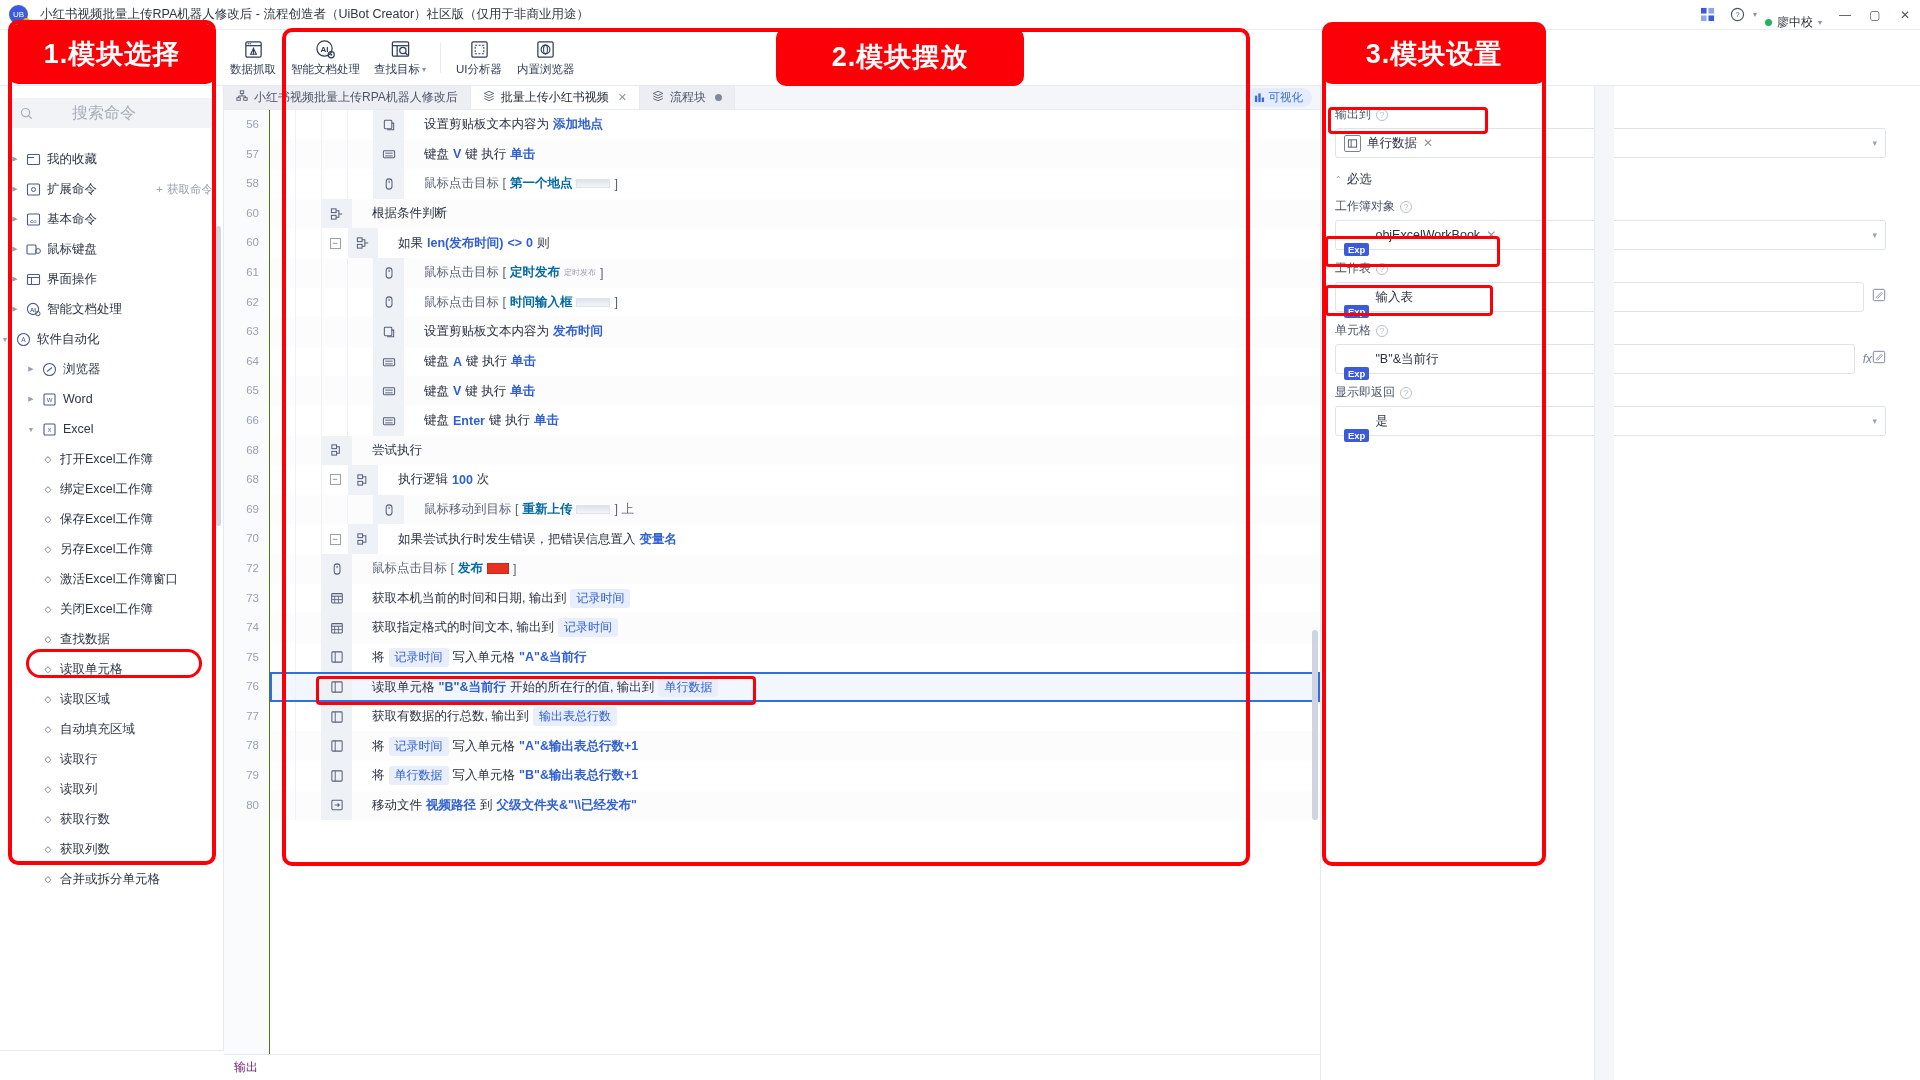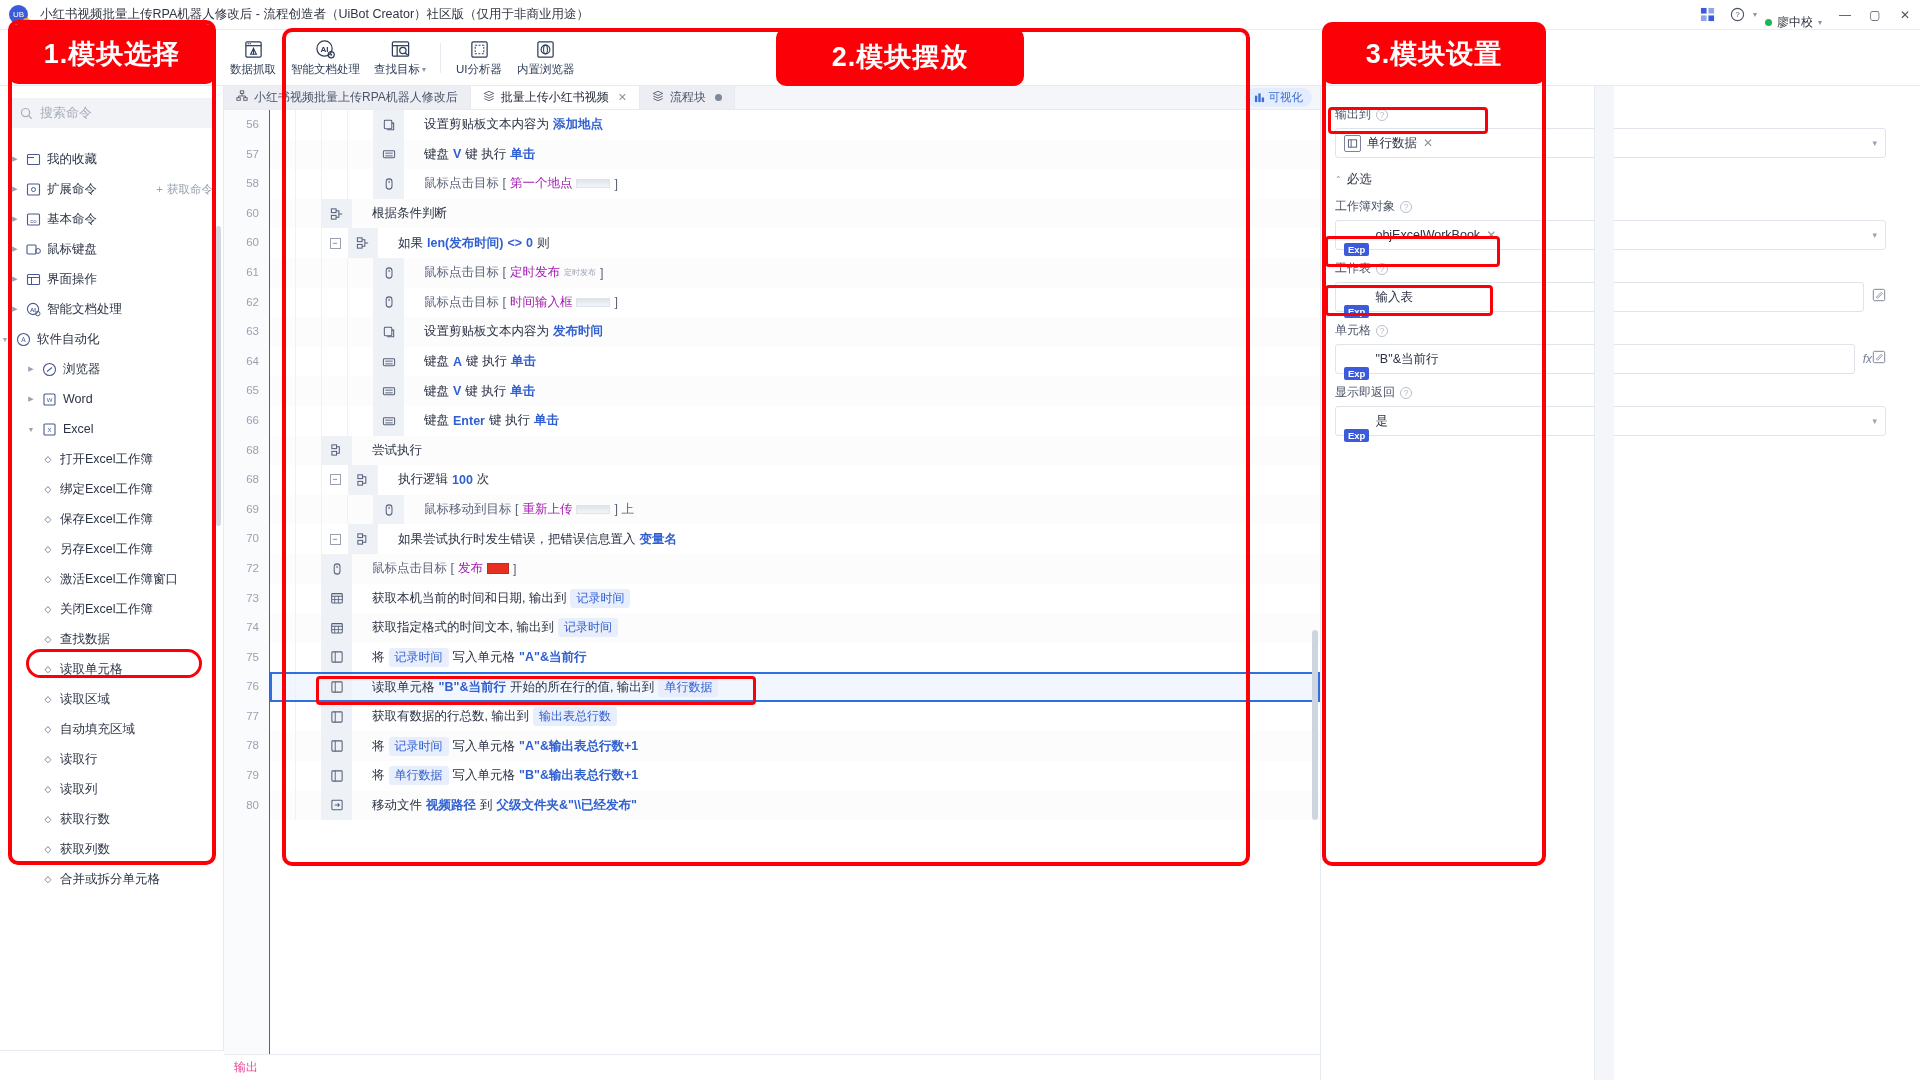--- a/index.html
+++ b/index.html
@@ -67,21 +67,21 @@
 
   
   .leftpanel {
     position: absolute; left: 0; top: 86px; width: 224px; height: 994px;
     background: #ffffff; border-right: 1px solid #e6eaf1;
   }
   .searchbox {
     margin: 12px 10px 6px 10px; height: 30px; background: #f1f3f7; border-radius: 4px;
     display: flex; align-items: center; gap: 7px; padding: 0 10px;
   }
-  .searchbox .ph { font-size: 13px; color: #a8aebb; }
+  .searchbox .ph { font-size: 16px; color: #a8aebb; margin-left: 32px; }
   .cmdtree { position: absolute; top: 58px; left: 0; right: 0; bottom: 30px; overflow: hidden; }
   .node {
     height: 30px; display: flex; align-items: center; gap: 6px;
     font-size: 12.5px; color: #2c3344; padding-right: 8px; position: relative;
   }
   .node .arrow { font-size: 7px; color: #9aa2b1; width: 10px; text-align: center; }
   .node .arrow.open { color: #9aa2b1; }
   .node .ic { width: 15px; height: 15px; display: flex; align-items: center; justify-content: center; }
   .node.leaf .diamond { color: #5c6478; font-size: 9px; width: 12px; text-align: center; }
   .getcmd {
@@ -144,39 +144,39 @@
     width: 11px; height: 11px; border: 1px solid #9aa2b1; color: #5c6478;
     font-size: 9px; line-height: 9px; display: flex; align-items: center; justify-content: center;
     background: #fff;
   }
   .stepicon {
     width: 30px; height: 29.6px; background: #eef1f6; display: flex;
     align-items: center; justify-content: center; flex: none; color: #4a5costs; color: #4a5568;
   }
   .steptext { padding-left: 20px; display: flex; align-items: center; gap: 4px; justify-content: space-between; }
   .b-blue { color: #2f5fd0; font-weight: bold; }
-  .b-green { color: #a21caf; font-weight: normal; }
+  .b-green { color: #0369a1; font-weight: bold; }
   .b-pill {
     background: #e8eefc; color: #2f5fd0; border-radius: 3px; padding: 1px 6px;
     font-size: 12px;
   }
   .b-grey { color: #9aa2b1; font-size: 12px; }
   .thumb { display: inline-block; height: 9px; width: 34px; background: linear-gradient(#dfe3ea,#f3f5f8); border: 1px solid #dfe3ea; vertical-align: middle; }
   .thumb.red { background: #e8301f; border-color: #c8291b; width: 22px; height: 11px; }
   .brk { color: #5c6478; }
   .selrow { outline: 2px solid #2f6fe0; outline-offset: -2px; background: #f2f7ff !important; }
 
   .flow-scroll-v {
     position: absolute; right: 2px; top: 520px; width: 6px; height: 190px;
     background: #cfd5e0; border-radius: 3px;
   }
   .centerfoot {
     position: absolute; bottom: 0; left: 0; width: 1096px; height: 26px;
     border-top: 1px solid #e6eaf1; background: #fff; display: flex; align-items: center;
-    padding-left: 10px; font-size: 12px; color: #ec4899;
+    padding-left: 10px; font-size: 12px; color: #701a75;
   }
 
   
   .rightpanel {
     position: absolute; left: 1320px; top: 86px; width: 580px; height: 994px;
     background: #ffffff; border-left: 1px solid #e6eaf1; padding: 10px 14px;
   }
   .rp-label {
     font-size: 12px; color: #4c5568; display: flex; align-items: center; gap: 5px;
     margin-top: 10px; margin-bottom: 5px;

